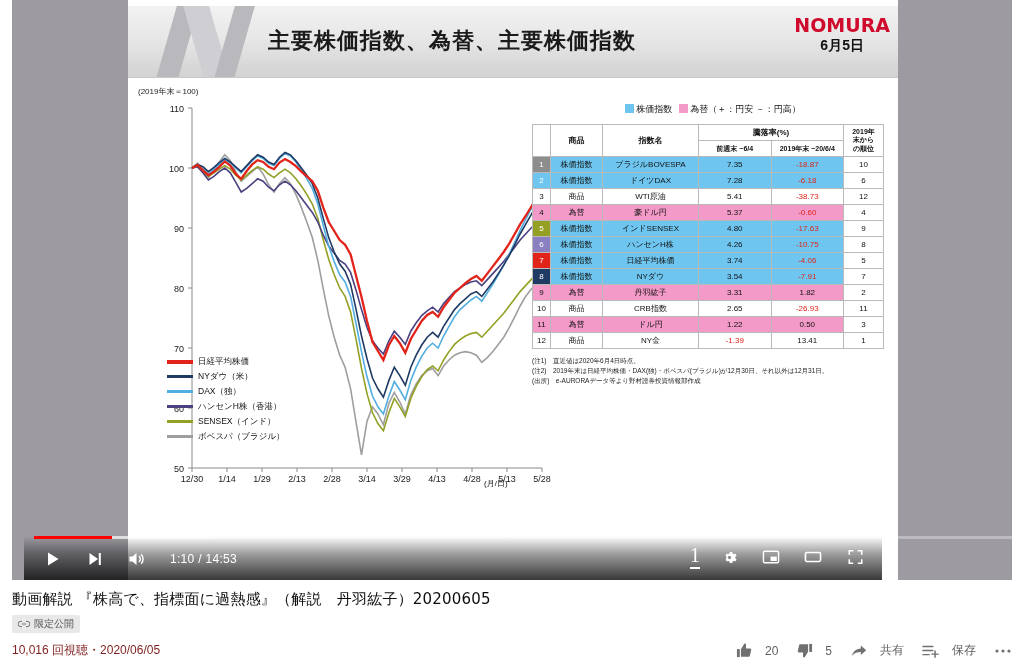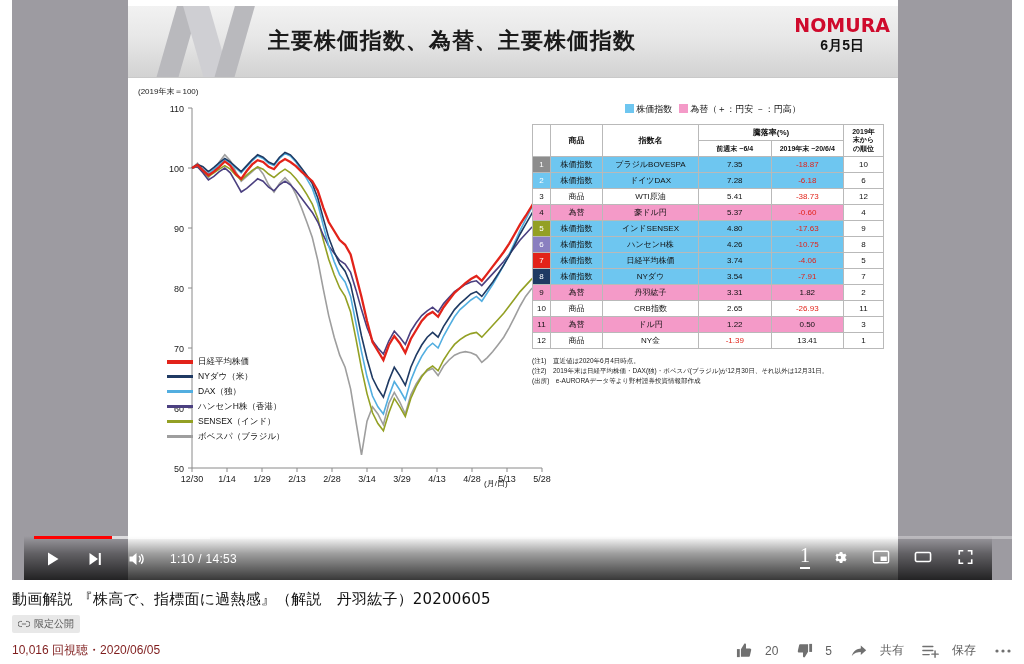--- a/index.html
+++ b/index.html
@@ -98,21 +98,21 @@
   td.c-rk2  { width:40px; }
   .neg { color:#e2231a; }
   tr.eq td { background:#6ec6f0; }     
   tr.fx td { background:#f49ac8; }     
   tr.cm td { background:#ffffff; }     
 
   #notes { margin-top:7px; font-size:6.5px; color:#222; line-height:1.55; }
 
   
   #controls {
-    position:absolute; left:12px; bottom:0; width:968px; height:44px;
+    position:absolute; left:12px; bottom:0; width:858px; height:44px;
     background: linear-gradient(to top, rgba(0,0,0,.78) 0%, rgba(0,0,0,.38) 60%, rgba(0,0,0,0) 100%);
   }
   #progress {
     position:absolute; left:10px; top:0px; width:980px; height:3px;
     background: rgba(255,255,255,.32);
   }
   #prog-buffer { position:absolute; left:0; top:0; height:3px; width:18%; background: rgba(255,255,255,.5); }
   #prog-played { position:absolute; left:0; top:0; height:3px; background:#f00; }
   #ctl-left { position:absolute; left:16px; top:10px; display:flex; align-items:center; gap:16px; }
   .ctl-btn { width:26px; height:26px; display:flex; align-items:center; justify-content:center; cursor:pointer; }

